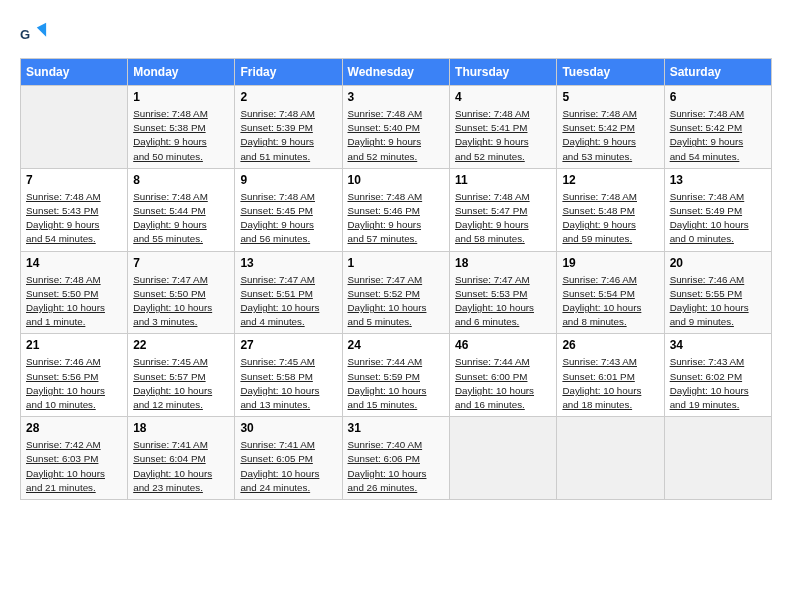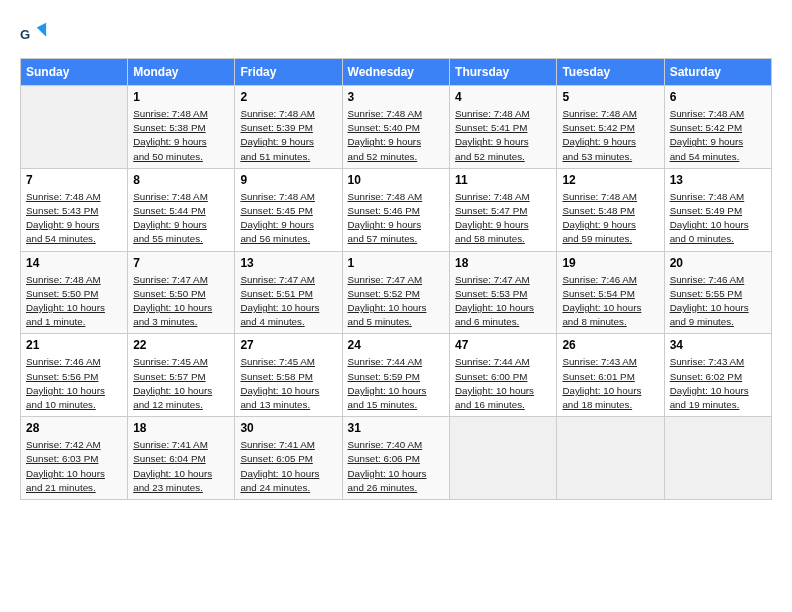--- a/index.html
+++ b/index.html
@@ -209,21 +209,21 @@
         </td>
         <td>
           <span class="day-num">27</span>
           <div class="day-info">Sunrise: 7:45 AM<br>Sunset: 5:58 PM<br>Daylight: 10 hours<br>and 13 minutes.</div>
         </td>
         <td>
           <span class="day-num">24</span>
           <div class="day-info">Sunrise: 7:44 AM<br>Sunset: 5:59 PM<br>Daylight: 10 hours<br>and 15 minutes.</div>
         </td>
         <td>
-          <span class="day-num">47</span>
+          <span class="day-num">46</span>
           <div class="day-info">Sunrise: 7:44 AM<br>Sunset: 6:00 PM<br>Daylight: 10 hours<br>and 16 minutes.</div>
         </td>
         <td>
           <span class="day-num">26</span>
           <div class="day-info">Sunrise: 7:43 AM<br>Sunset: 6:01 PM<br>Daylight: 10 hours<br>and 18 minutes.</div>
         </td>
         <td>
           <span class="day-num">34</span>
           <div class="day-info">Sunrise: 7:43 AM<br>Sunset: 6:02 PM<br>Daylight: 10 hours<br>and 19 minutes.</div>
         </td>

